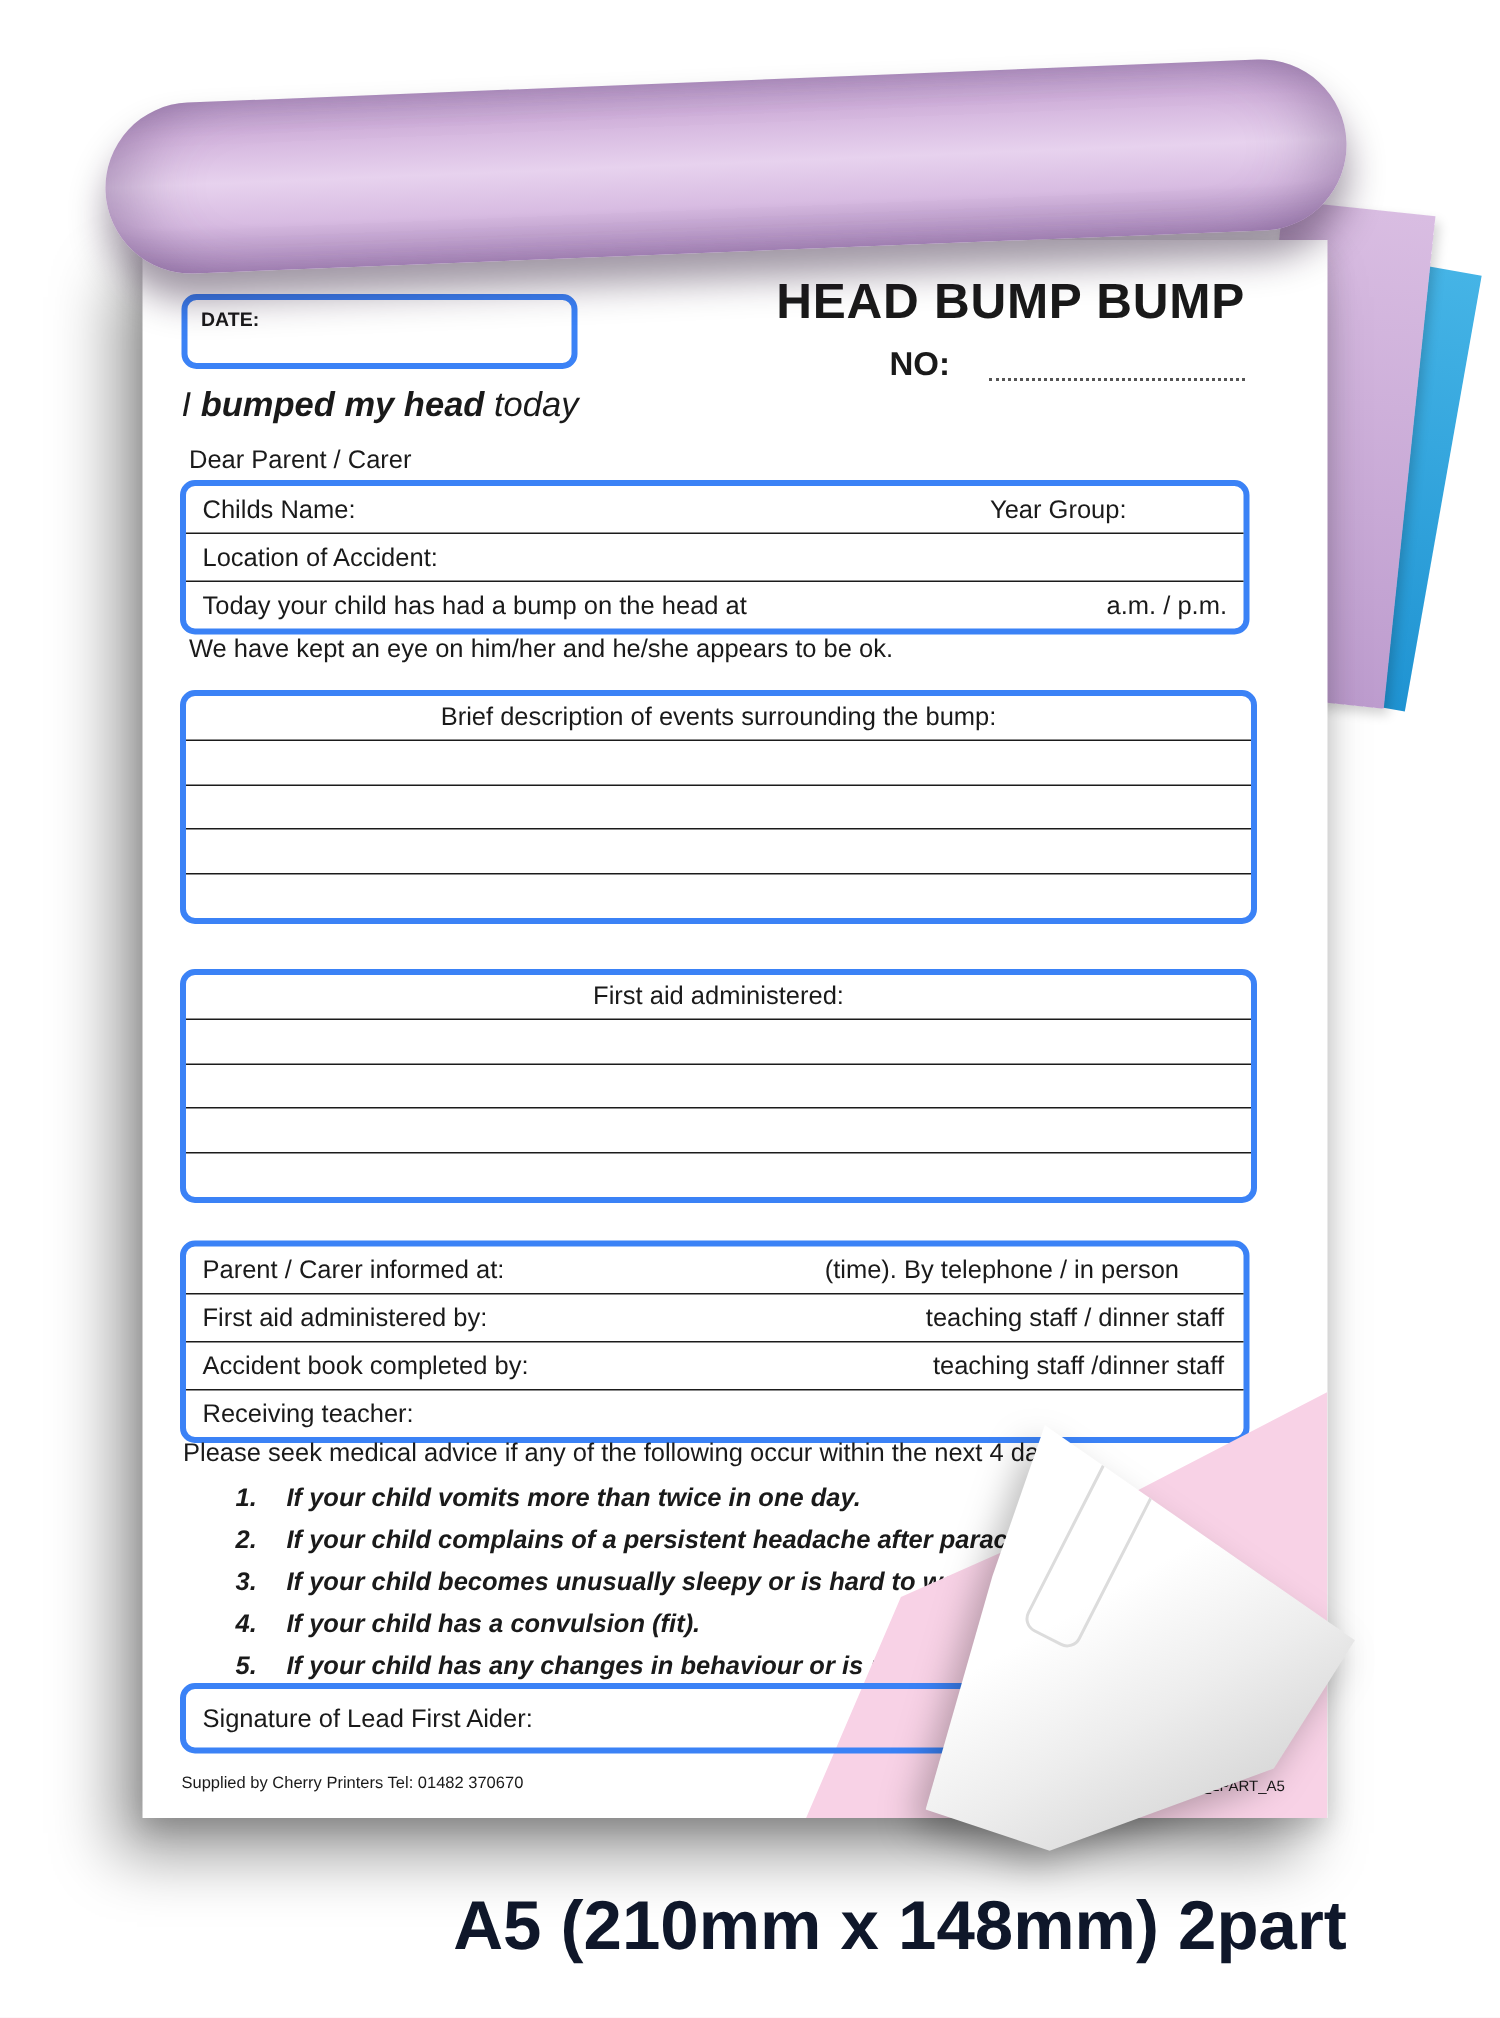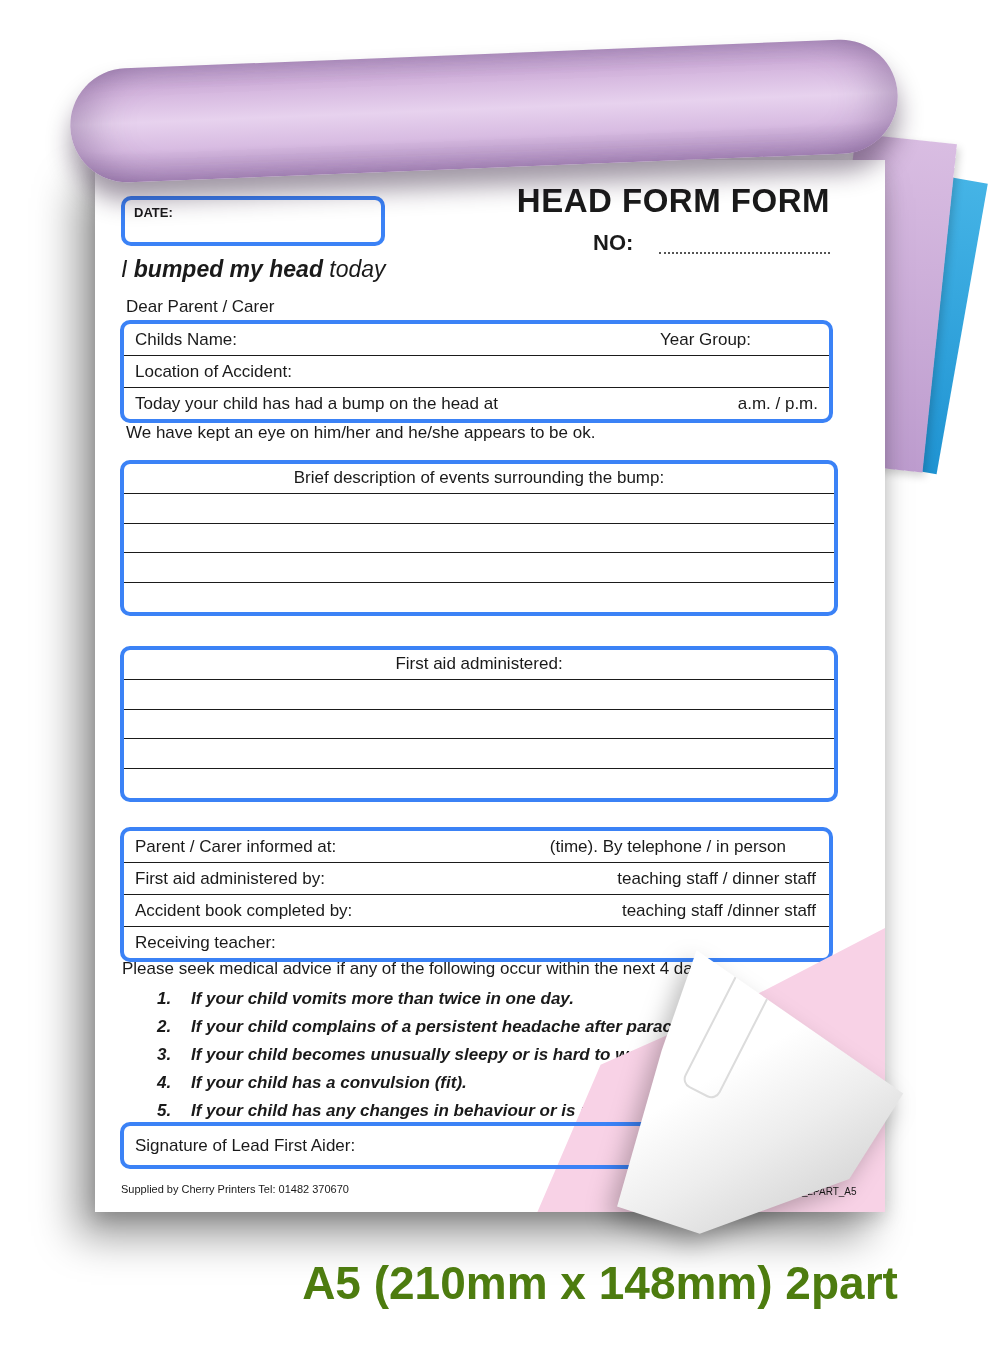--- a/index.html
+++ b/index.html
@@ -78,37 +78,37 @@
 
   
   .roll{position:absolute;left:70px;top:54px;width:828px;height:114px;border-radius:57px;
         transform:rotate(-2.3deg);
         background:linear-gradient(180deg,#b697c5 0%,#d3b4dd 20%,#e7d2ee 48%,#d8bce2 72%,#ab8abc 100%);
         box-shadow:0 18px 24px rgba(30,10,40,.42),
                    inset -34px 0 44px -20px rgba(90,60,110,.38),
                    inset 34px 0 44px -20px rgba(90,60,110,.38);}
 
   .caption{position:absolute;left:205px;top:1256px;width:790px;text-align:center;
-           font-size:46px;font-weight:bold;color:#4d7c0f;}
+           font-size:46px;font-weight:bold;color:#0f172a;}
 </style>
 </head>
 <body>
 
 <div class="scene">
 
   <div class="sheet-blue"></div>
   <div class="sheet-purple"></div>
 
   <div class="page">
 
     <div class="box date-box">
       <span>DATE:</span>
     </div>
 
-    <div class="title">HEAD FORM FORM</div>
+    <div class="title">HEAD BUMP BUMP</div>
 
     <div class="no-row">
       <span class="no-label">NO:</span>
       <span class="no-dots"></span>
     </div>
 
     <div class="tagline">
       <span>I</span>
       <span class="b">bumped my head</span>
       <span>today</span>

